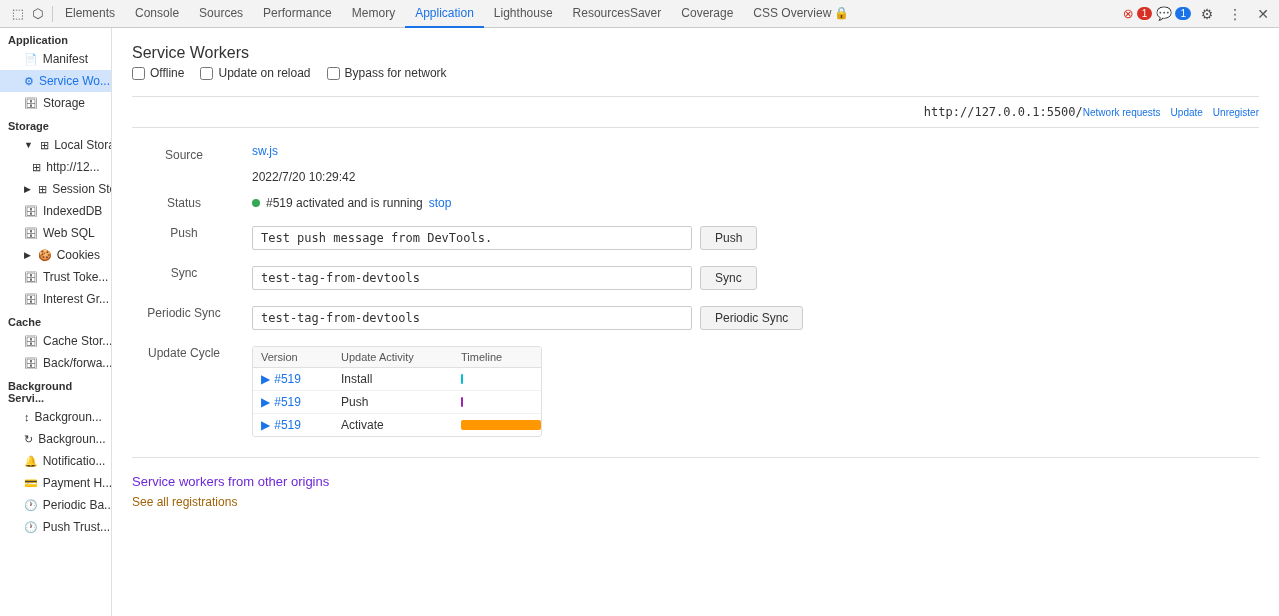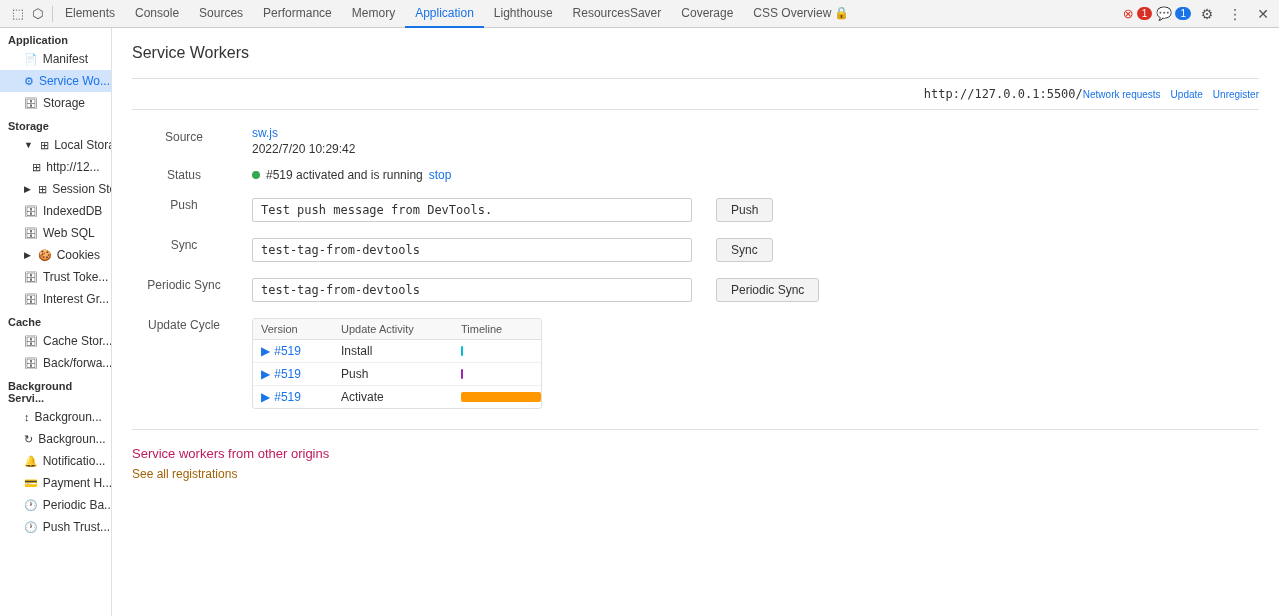--- a/index.html
+++ b/index.html
@@ -39,46 +39,46 @@
     .sidebar-item.active { background: #d2e3fc; color: #1a73e8; }
     .sidebar-item.level2 { padding-left: 24px; }
     .sidebar-item.level3 { padding-left: 32px; }
     .sidebar-item .item-icon { font-size: 11px; flex-shrink: 0; }
     .expand-arrow { margin-right: 2px; font-size: 9px; }
 
     
     .content { flex: 1; overflow-y: auto; padding: 0; }
     .content-inner { padding: 16px 20px; }
 
-    h2.page-title { font-size: 16px; font-weight: 400; color: #333; margin-bottom: 16px; }
+    h2.page-title { font-size: 16px; font-weight: 400; color: #333; margin-bottom: 4px; }
 
     .options-row { display: flex; gap: 16px; align-items: center; margin-bottom: 16px; }
     .options-row label { display: flex; align-items: center; gap: 5px; cursor: pointer; font-size: 12px; color: #333; }
     .worker-url-row {
       display: flex; align-items: center; justify-content: flex-end;
       padding: 8px 0; border-top: 1px solid #e0e0e0; border-bottom: 1px solid #e0e0e0;
       margin-bottom: 12px;
     }
     .worker-url { font-family: monospace; font-size: 12px; color: #333; }
     .worker-actions { display: flex; gap: 10px; }
     .worker-action-link { color: #1a73e8; text-decoration: none; cursor: pointer; font-size: 10px; }
 
     .info-table { width: 100%; border-collapse: collapse; }
     .info-table tr td:first-child { width: 120px; text-align: center; padding-right: 16px; color: #555; vertical-align: top; padding-top: 8px; font-size: 12px; }
     .info-table tr td:last-child { padding: 4px 0; }
 
     .source-link { color: #1a73e8; text-decoration: none; font-size: 12px; }
-    .received-text { color: #333; font-size: 12px; margin-top: 2px; }
+    .received-text { color: #333; font-size: 12px; margin-top: 12px; }
 
     .status-row { display: flex; align-items: center; gap: 6px; padding: 4px 0; }
     .status-dot { width: 8px; height: 8px; border-radius: 50%; background: #34a853; flex-shrink: 0; }
     .status-text { color: #333; font-size: 12px; }
     .stop-link { color: #1a73e8; text-decoration: none; font-size: 12px; cursor: pointer; }
 
-    .input-btn-row { display: flex; align-items: center; gap: 24px; padding: 4px 0; }
+    .input-btn-row { display: flex; align-items: center; gap: 8px; padding: 4px 0; }
     .monospace-input {
       font-family: monospace; font-size: 12px; padding: 4px 8px;
       border: 1px solid #ccc; border-radius: 2px; width: 440px; color: #333;
       background: #fff;
     }
     .action-btn {
       padding: 4px 14px; font-size: 12px; border: 1px solid #ccc;
       background: #f3f3f3; border-radius: 3px; cursor: pointer; color: #333;
     }
 
@@ -98,21 +98,21 @@
     }
     .update-cycle-row:last-child { border-bottom: none; }
     .version-cell { display: flex; align-items: center; gap: 4px; color: #1a73e8; cursor: pointer; }
     .timeline-bar { height: 10px; border-radius: 2px; }
     .timeline-cyan { background: #00bcd4; width: 2px; }
     .timeline-purple { background: #9c27b0; width: 2px; }
     .timeline-orange { background: #ff9800; width: 80px; }
 
     .divider { border: none; border-top: 1px solid #e0e0e0; margin: 16px 0; }
 
-    .other-origins { font-size: 13px; font-weight: 500; color: #be185d; margin-bottom: 6px; }
+    .other-origins { font-size: 13px; font-weight: 500; color: #6d28d9; margin-bottom: 6px; }
     .see-all-link { color: #a16207; text-decoration: none; font-size: 12px; cursor: pointer; }
 
     
     ::-webkit-scrollbar { width: 6px; height: 6px; }
     ::-webkit-scrollbar-track { background: #f1f1f1; }
     ::-webkit-scrollbar-thumb { background: #bbb; border-radius: 3px; }
   </style>
 </head>
 <body>
 
@@ -238,20 +238,34 @@
       <span>Push Trust...</span>
     </div>
   </div>
 
   <div class="content">
     <div class="content-inner">
 
       <h2 class="page-title">Service Workers</h2>
 
       
+      <div class="options-row">
+        <label>
+          <input type="checkbox" style="">
+          <span>Offline</span>
+        </label>
+        <label>
+          <input type="checkbox" style="">
+          <span>Update on reload</span>
+        </label>
+        <label>
+          <input type="checkbox" style="">
+          <span>Bypass for network</span>
+        </label>
+      </div>
 
       
       <div class="worker-url-row">
         <span class="worker-url">http://127.0.0.1:5500/</span>
         <div class="worker-actions">
           <a class="worker-action-link">Network requests</a>
           <a class="worker-action-link">Update</a>
           <a class="worker-action-link">Unregister</a>
         </div>
       </div>

